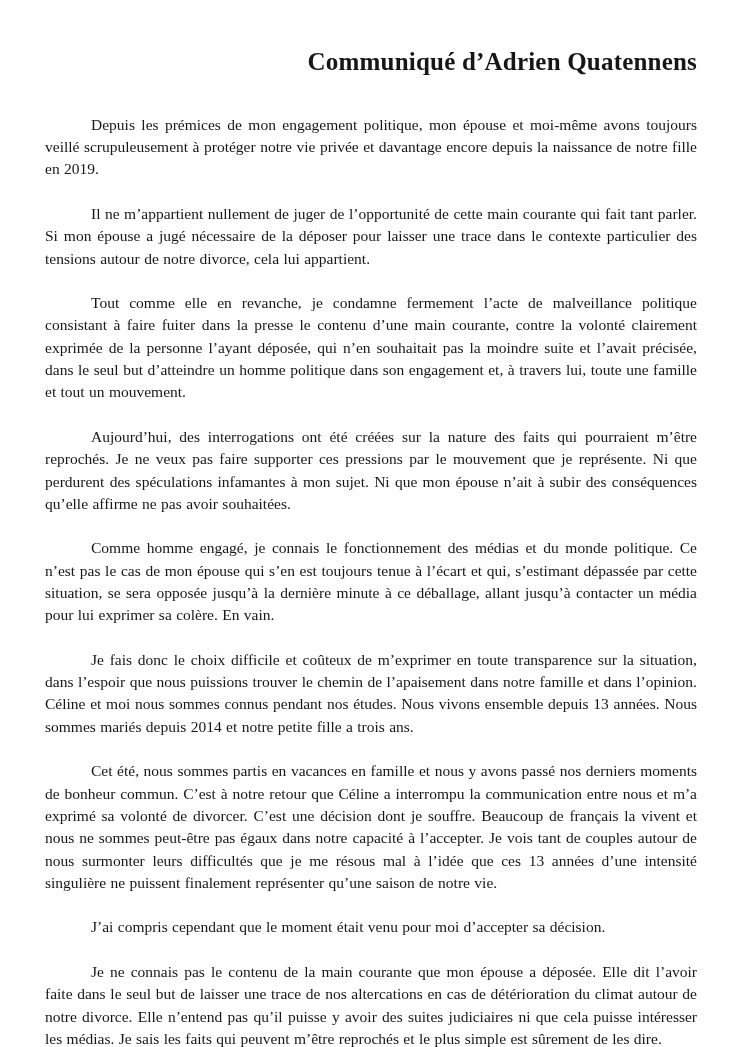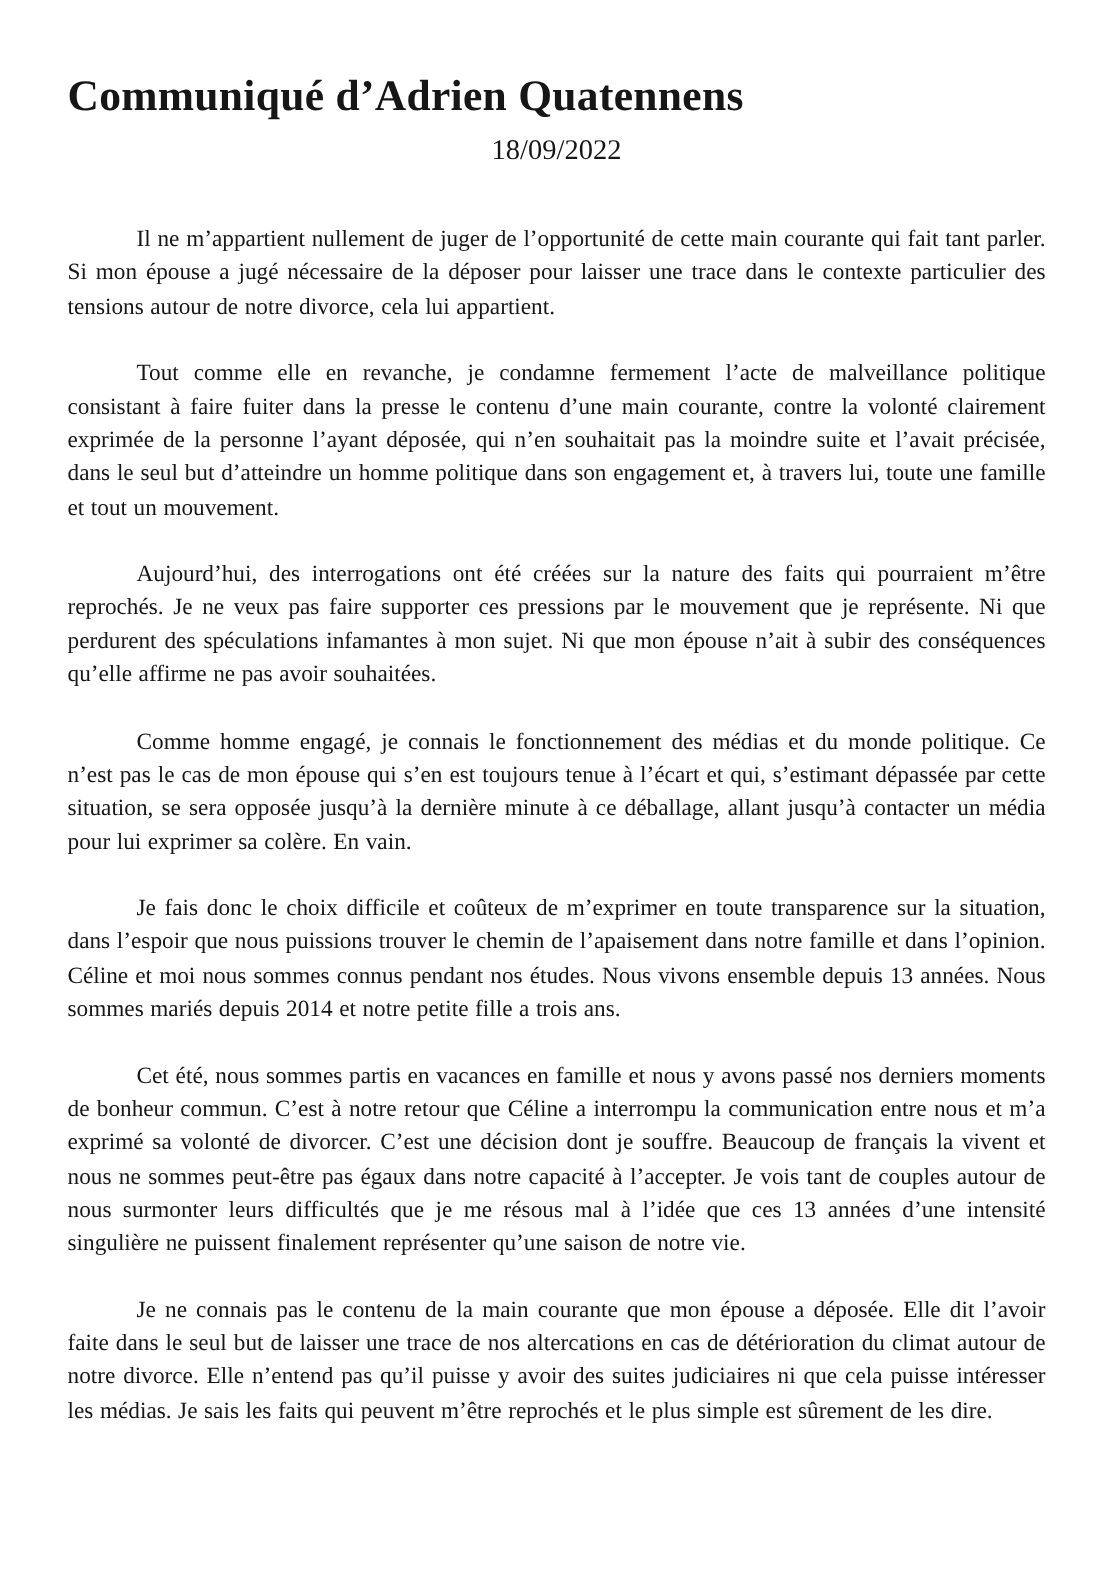--- a/index.html
+++ b/index.html
@@ -16,23 +16,23 @@
   }
   .page {
     box-sizing: border-box;
     width: 740px;
     height: 1047px;
     padding: 48px 43px 0 45px;
     background: #ffffff;
   }
   .doc-title {
     margin: 0;
-    font-size: 29px;
+    font-size: 25px;
     font-weight: bold;
-    text-align: left;
+    text-align: right;
     letter-spacing: 0.2px;
     line-height: 1.15;
   }
   .doc-date {
     margin: 9px 0 0 0;
     font-size: 19px;
     font-weight: normal;
     text-align: center;
     line-height: 1.15;
   }
@@ -48,23 +48,24 @@
     hyphens: auto;
     -webkit-hyphens: auto;
     word-spacing: 0.5px;
   }
 </style>
 </head>
 <body>
 
 <div class="page">
   <h1 class="doc-title">Communiqué d’Adrien Quatennens</h1>
-  <p class="doc-date">18/09/2022</p>
   <div class="doc-body">
+      <p>Depuis les prémices de mon engagement politique, mon épouse et moi-même avons toujours veillé scrupuleusement à protéger notre vie privée et davantage encore depuis la naissance de notre fille en 2019.</p>
       <p>Il ne m’appartient nullement de juger de l’opportunité de cette main courante qui fait tant parler. Si mon épouse a jugé nécessaire de la déposer pour laisser une trace dans le contexte particulier des tensions autour de notre divorce, cela lui appartient.</p>
       <p>Tout comme elle en revanche, je condamne fermement l’acte de malveillance politique consistant à faire fuiter dans la presse le contenu d’une main courante, contre la volonté clairement exprimée de la personne l’ayant déposée, qui n’en souhaitait pas la moindre suite et l’avait précisée, dans le seul but d’atteindre un homme politique dans son engagement et, à travers lui, toute une famille et tout un mouvement.</p>
       <p>Aujourd’hui, des interrogations ont été créées sur la nature des faits qui pourraient m’être reprochés. Je ne veux pas faire supporter ces pressions par le mouvement que je représente. Ni que perdurent des spéculations infamantes à mon sujet. Ni que mon épouse n’ait à subir des conséquences qu’elle affirme ne pas avoir souhaitées.</p>
       <p>Comme homme engagé, je connais le fonctionnement des médias et du monde politique. Ce n’est pas le cas de mon épouse qui s’en est toujours tenue à l’écart et qui, s’estimant dépassée par cette situation, se sera opposée jusqu’à la dernière minute à ce déballage, allant jusqu’à contacter un média pour lui exprimer sa colère. En vain.</p>
       <p>Je fais donc le choix difficile et coûteux de m’exprimer en toute transparence sur la situation, dans l’espoir que nous puissions trouver le chemin de l’apaisement dans notre famille et dans l’opinion. Céline et moi nous sommes connus pendant nos études. Nous vivons ensemble depuis 13 années. Nous sommes mariés depuis 2014 et notre petite fille a trois ans.</p>
       <p>Cet été, nous sommes partis en vacances en famille et nous y avons passé nos derniers moments de bonheur commun. C’est à notre retour que Céline a interrompu la communication entre nous et m’a exprimé sa volonté de divorcer. C’est une décision dont je souffre. Beaucoup de français la vivent et nous ne sommes peut-être pas égaux dans notre capacité à l’accepter. Je vois tant de couples autour de nous surmonter leurs difficultés que je me résous mal à l’idée que ces 13 années d’une intensité singulière ne puissent finalement représenter qu’une saison de notre vie.</p>
+      <p>J’ai compris cependant que le moment était venu pour moi d’accepter sa décision.</p>
       <p>Je ne connais pas le contenu de la main courante que mon épouse a déposée. Elle dit l’avoir faite dans le seul but de laisser une trace de nos altercations en cas de détérioration du climat autour de notre divorce. Elle n’entend pas qu’il puisse y avoir des suites judiciaires ni que cela puisse intéresser les médias. Je sais les faits qui peuvent m’être reprochés et le plus simple est sûrement de les dire.</p>
     </div>
 </div>
 
 </body></html>

